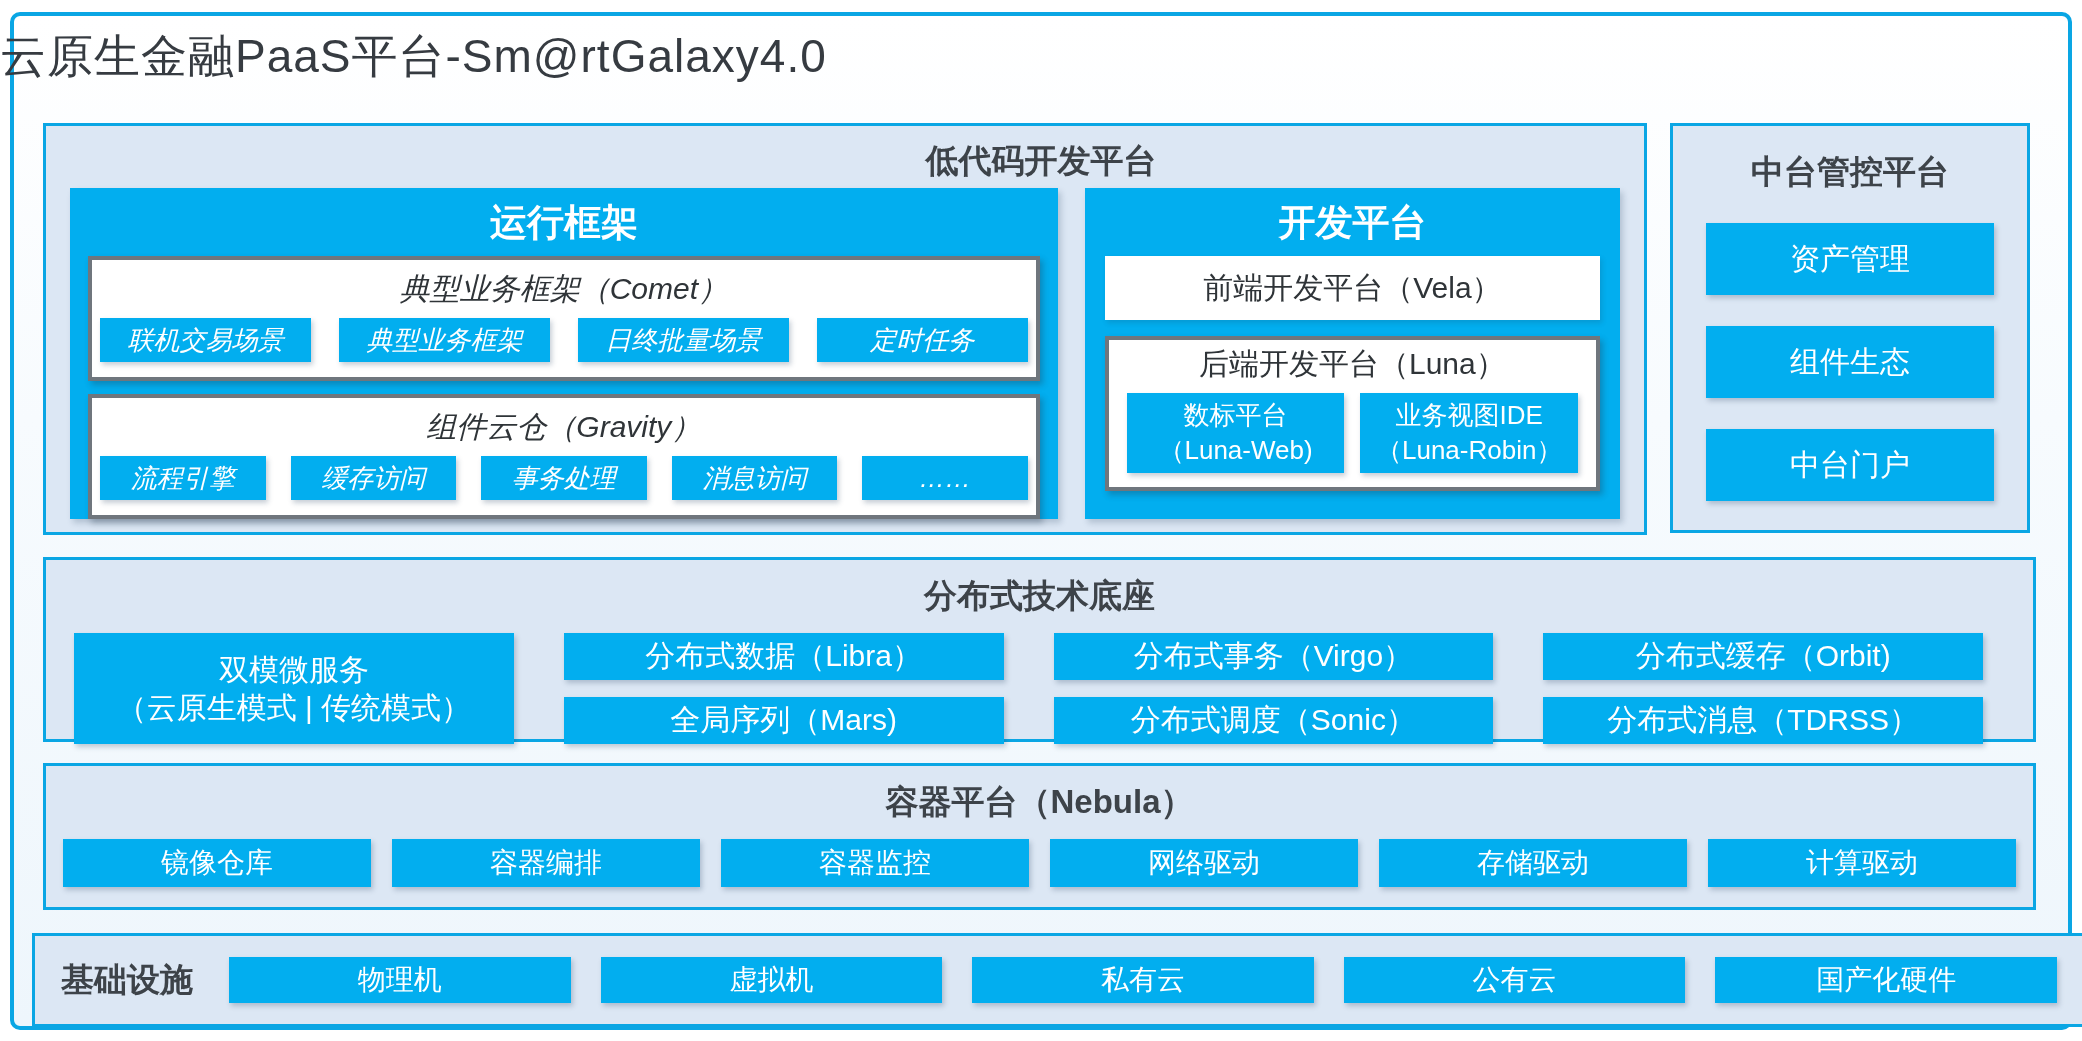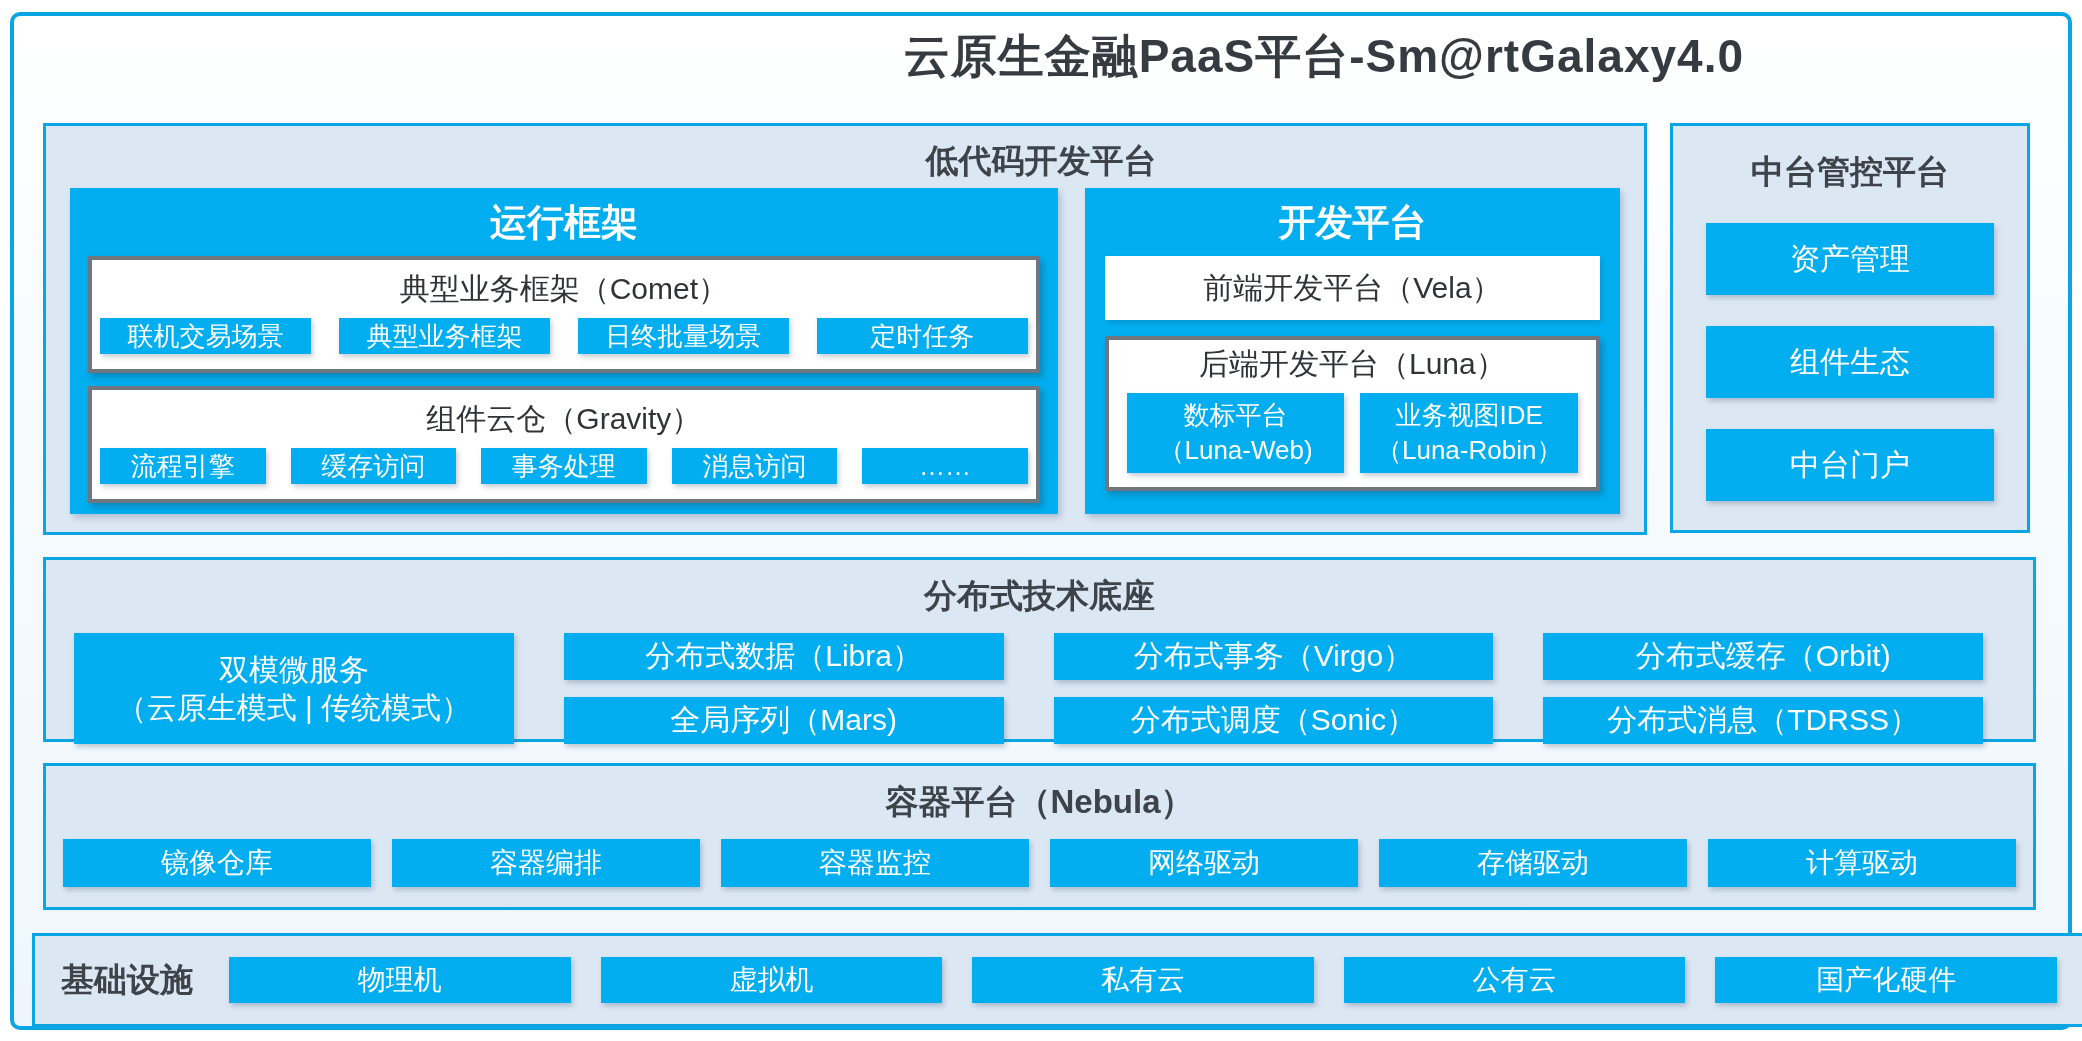--- a/index.html
+++ b/index.html
@@ -18,21 +18,21 @@
     position:relative;
   }
   .frame{
     position:absolute;left:10px;top:12px;width:2062px;height:1018px;
     border:4px solid var(--border-blue);
     border-radius:10px;
     background:linear-gradient(180deg,#ffffff 0%,#f7fbfe 40%,#eef6fc 100%);
   }
   .page-title{
     position:absolute;top:26px;left:0;width:1744px;
-    text-align:right;font-size:46px;font-weight:700;color:var(--dark-text);
+    text-align:left;font-size:46px;font-weight:400;color:var(--dark-text);
     letter-spacing:1px;
   }
   .panel{
     position:absolute;
     background:var(--panel-fill);
     border:3px solid var(--border-blue);
   }
   .panel-header{
     font-size:33px;font-weight:700;color:#3D4349;text-align:center;
   }
@@ -57,23 +57,23 @@
     text-align:center;box-shadow:2px 3px 5px rgba(30,60,90,.25);
   }
 
   
   .panel-lowcode{left:43px;top:123px;width:1604px;height:412px;}
   .lowcode-header{width:1990px;margin-top:10px;height:50px;line-height:50px;}
   .lowcode-content{display:flex;gap:27px;padding:2px 24px 18px;flex:1;}
   .runtime-box{flex:991;}
   .dev-box{flex:537;}
 
-  .comet-box,.gravity-box{margin:2px 18px 0;padding:6px 8px 15px;}
+  .comet-box,.gravity-box{margin:2px 18px 0;padding:6px 8px 15px;font-style:italic;}
   .gravity-box{margin-top:13px;}
-  .chips-row{display:flex;gap:28px;height:36px;}
+  .chips-row{display:flex;gap:28px;height:44px;}
   .chips-row .chip{flex:1;font-size:26px;}
   .gravity-box .chips-row{gap:25px;}
 
   .vela-box{
     margin:2px 20px 0;height:64px;background:#fff;
     font-size:30px;color:#2F3438;display:flex;align-items:center;justify-content:center;
     box-shadow:2px 3px 5px rgba(30,60,90,.18);
   }
   .luna-box{margin:16px 20px 0;padding:1px 18px 14px;}
   .luna-chips{display:flex;gap:16px;height:80px;border-radius:24px;}

